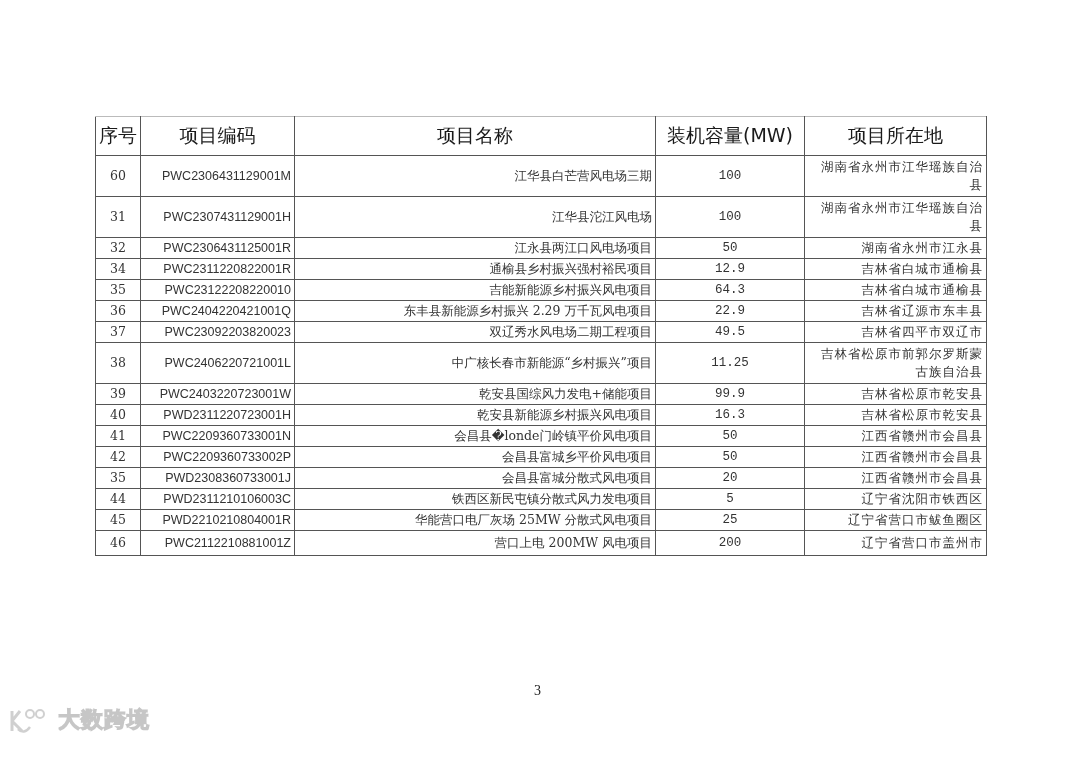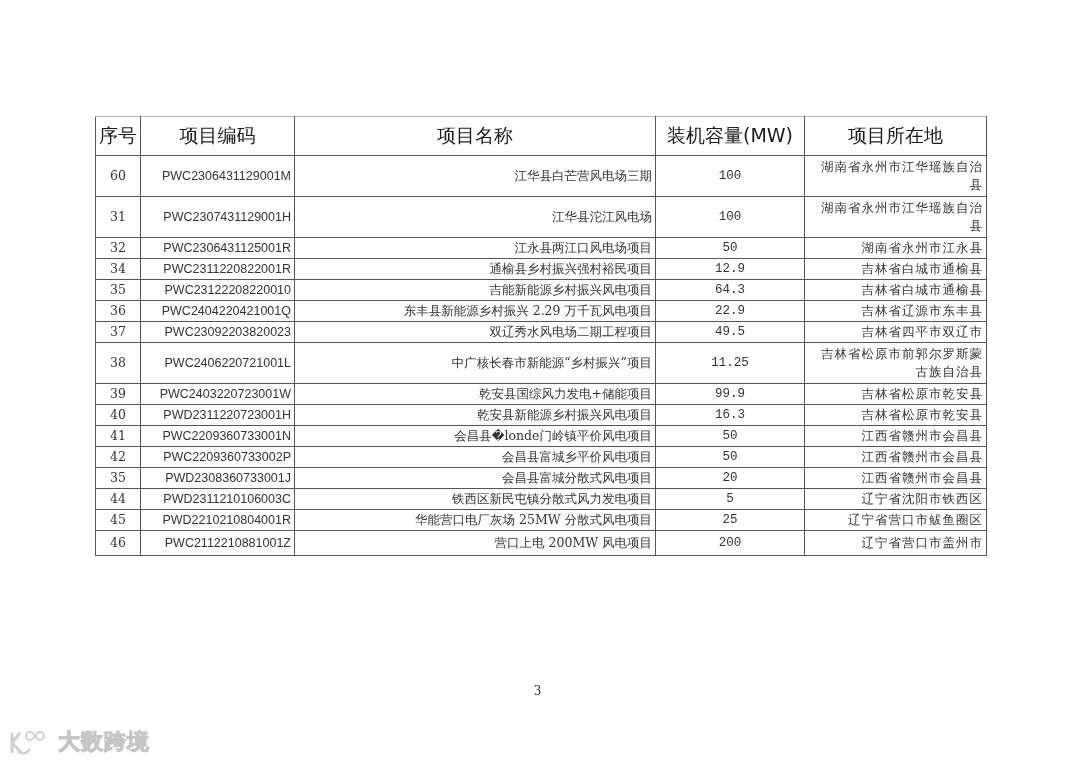--- a/index.html
+++ b/index.html
@@ -62,21 +62,21 @@
     position: absolute;
     left: 534px;
     top: 683px;
     font-family: "Liberation Serif", serif;
     font-size: 14px;
     color: #222;
   }
   .watermark {
     position: absolute;
     left: 8px;
-    top: 727px;
+    top: 705px;
     display: flex;
     align-items: center;
     gap: 6px;
     opacity: 0.55;
   }
   .watermark .logo {
     width: 44px; height: 30px; position: relative;
   }
   .watermark .wm-text {
     font-family: "DejaVu Sans", sans-serif;

